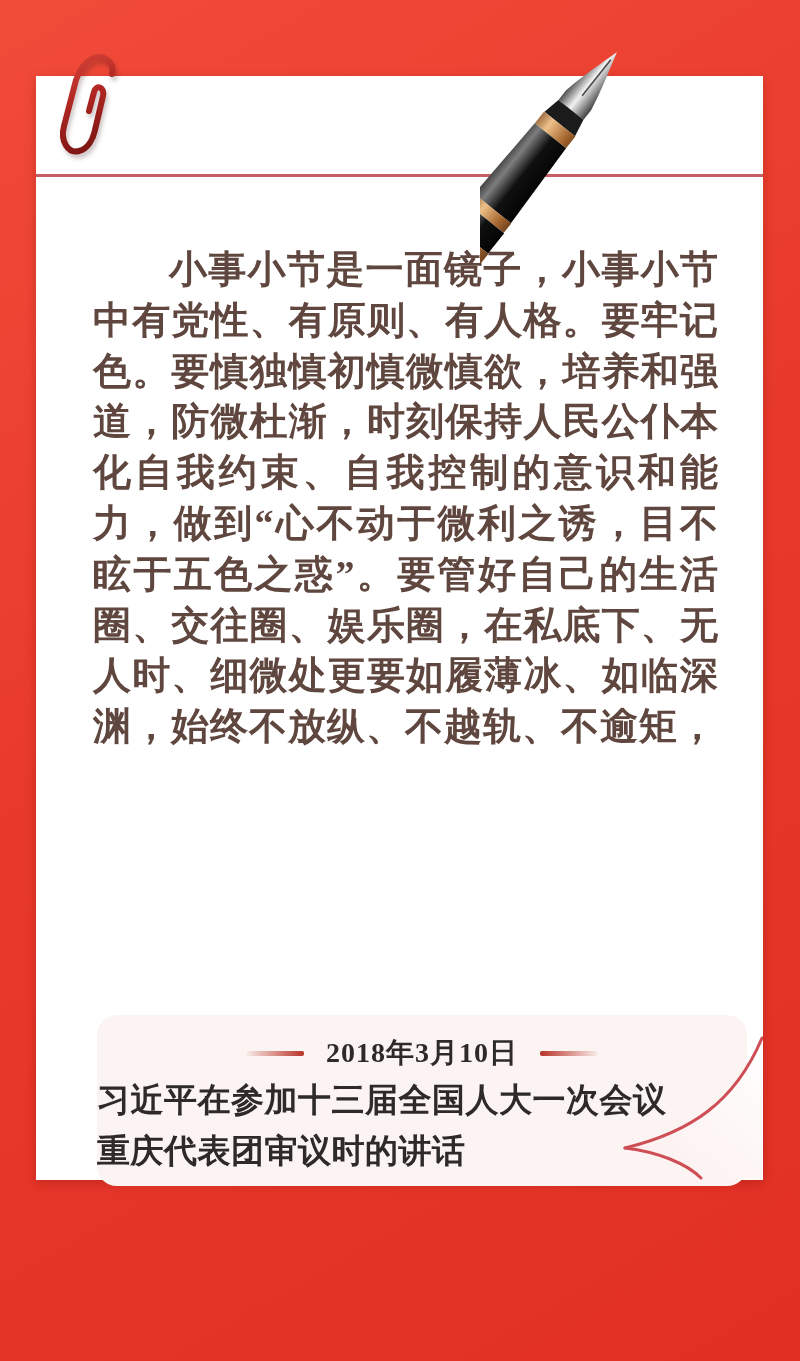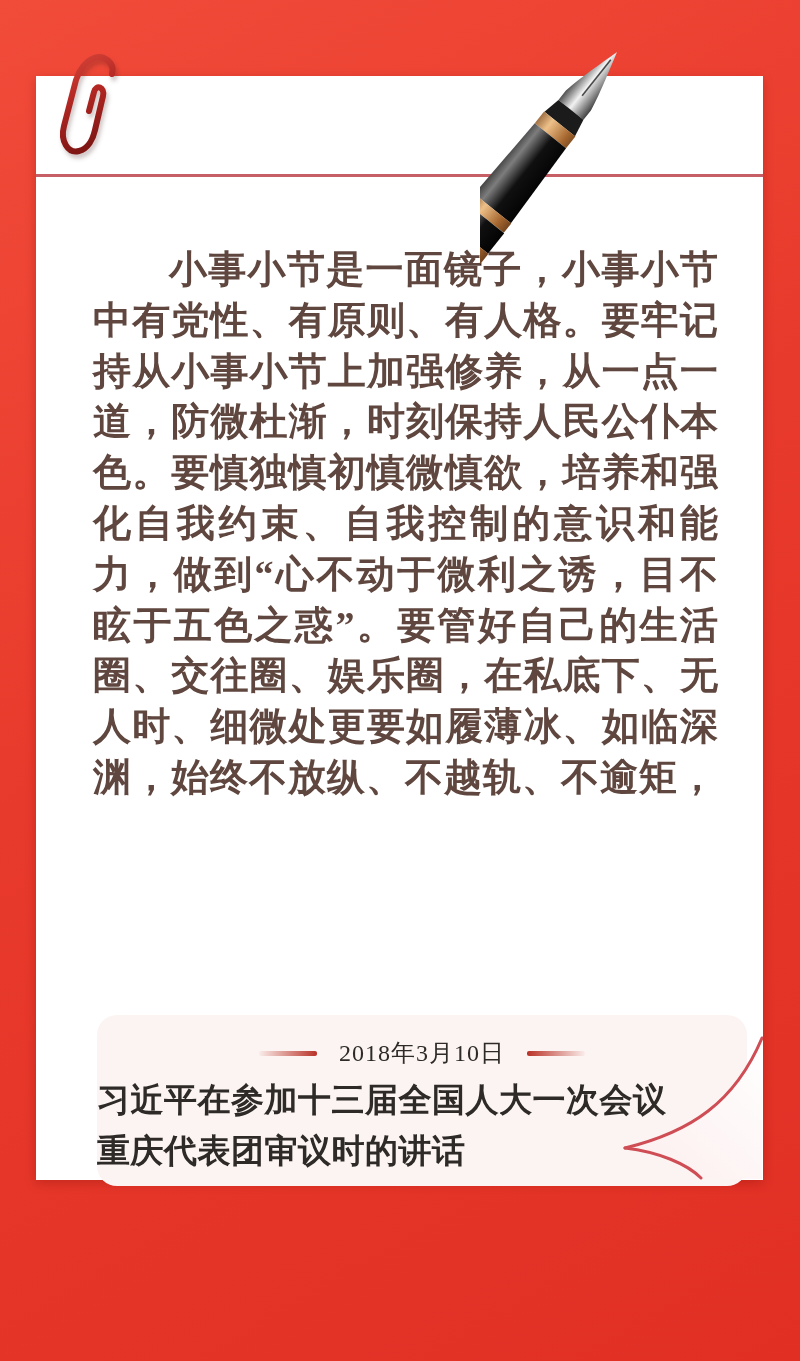--- a/index.html
+++ b/index.html
@@ -56,22 +56,22 @@
     padding-top: 16px;
     height: 44px;
   }
   .dash {
     width: 58px; height: 5px;
     border-radius: 2px;
   }
   .dash-left  { background: linear-gradient(to right, rgba(185,50,39,0.04), var(--dash, #b93227)); }
   .dash-right { background: linear-gradient(to left,  rgba(185,50,39,0.04), var(--dash, #b93227)); }
   .date-text {
-    font-size: 24px;
-    font-weight: normal;
+    font-size: 28px;
+    font-weight: bold;
     letter-spacing: 1px;
   }
   .attr-line {
     text-align: left;
     font-size: 33px;
     font-weight: bold;
     line-height: 51px;
     letter-spacing: 0.5px;
   }
   .paperclip {
@@ -98,23 +98,22 @@
         </linearGradient>
       </defs>
       <path d="M64,24 C67,13 56,4 46,8 C38,11 31,20 28,30 L16,76 C12,91 20,104 31,101 C40,99 45,89 47,80 L55,46 C57,37 48,34 46,42 L41,61" fill="none" stroke="url(#clipG)" stroke-width="6" stroke-linecap="round"></path>
     </svg>
 
     <div class="divider"></div>
 
     <div class="quote">
         <div class="qline">小事小节是一面镜子，小事小节</div>
         <div class="qline">中有党性、有原则、有人格。要牢记</div>
-        <div class="qline">持从小事小节上加强修养，从一点一</div>
+        <div class="qline">色。要慎独慎初慎微慎欲，培养和强</div>
         <div class="qline">道，防微杜渐，时刻保持人民公仆本</div>
-        <div class="qline">色。要慎独慎初慎微慎欲，培养和强</div>
         <div class="qline">化自我约束、自我控制的意识和能</div>
         <div class="qline">力，做到“心不动于微利之诱，目不</div>
         <div class="qline">眩于五色之惑”。要管好自己的生活</div>
         <div class="qline">圈、交往圈、娱乐圈，在私底下、无</div>
         <div class="qline">人时、细微处更要如履薄冰、如临深</div>
         <div class="qline">渊，始终不放纵、不越轨、不逾矩，</div>
       </div>
 
     <div class="footer-panel">
       <div class="date-row">

